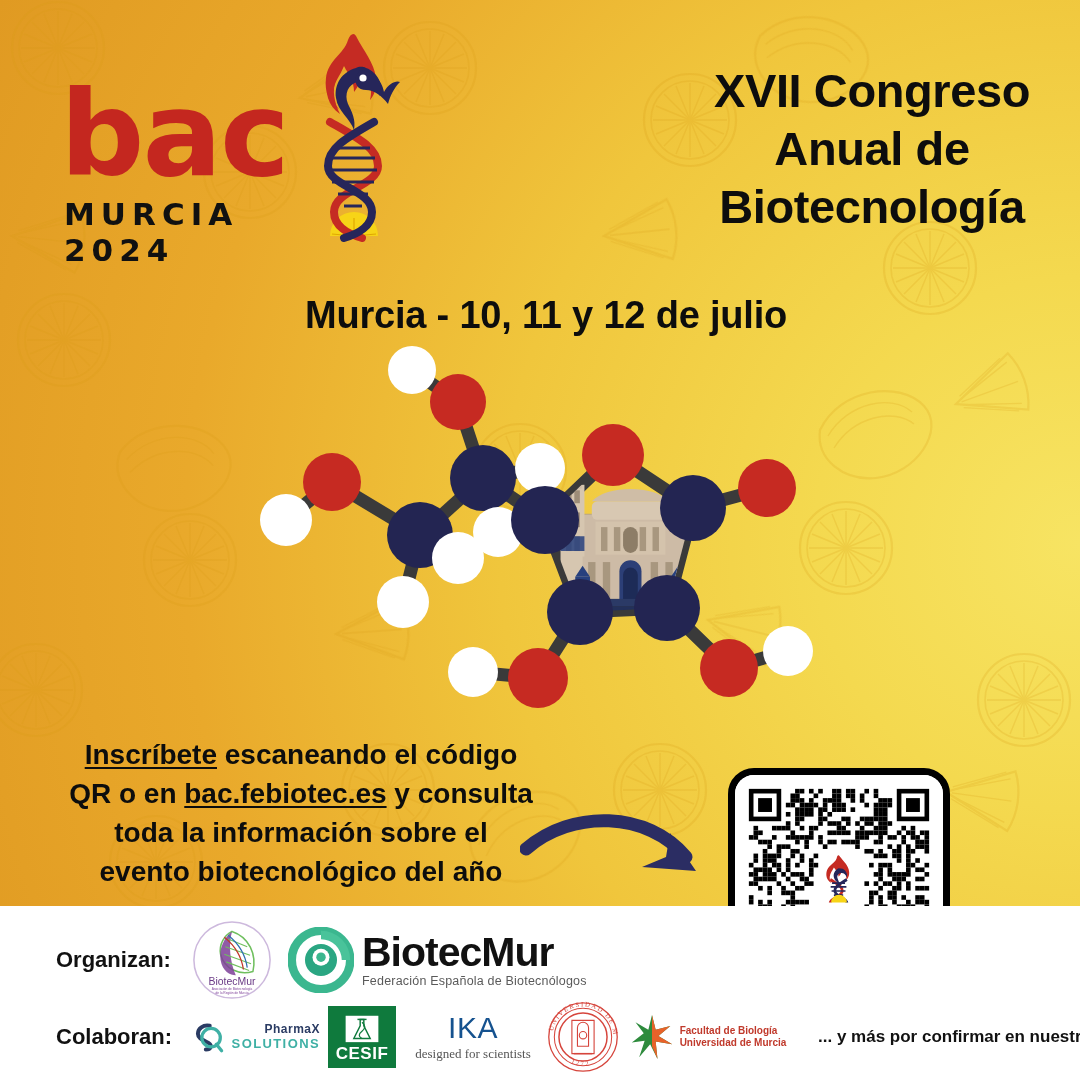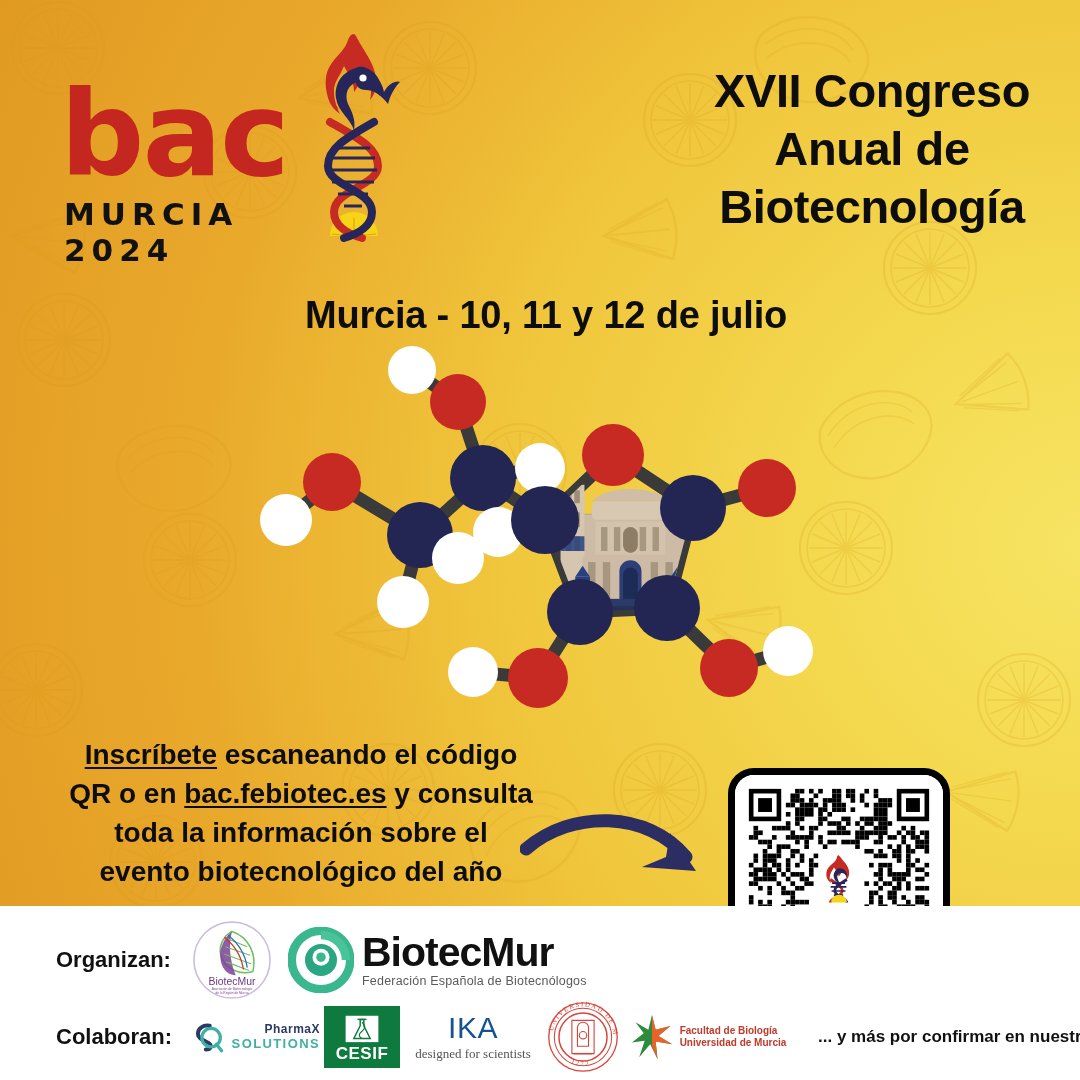--- a/index.html
+++ b/index.html
@@ -154,21 +154,21 @@
     font-family:"Liberation Sans", sans-serif;
     font-weight:normal;font-size:30px;color:#15528f;line-height:30px;letter-spacing:.5px;
   }
   .ika-sub{
     font-family:Liberation Serif, serif;
     font-size:13px;color:#555;margin-top:3px;
   }
   .biol-l1{font-family:"Liberation Sans",sans-serif;font-weight:bold;font-size:10px;color:#c0392b;line-height:12px;}
   .biol-l2{font-family:"Liberation Sans",sans-serif;font-weight:bold;font-size:10px;color:#c0392b;line-height:12px;}
   .cesif-box{
-    width:76px;height:62px;background:#0f7a3d;display:flex;flex-direction:column;
+    width:68px;height:62px;background:#0f7a3d;display:flex;flex-direction:column;
     align-items:center;justify-content:flex-end;box-sizing:border-box;padding-bottom:4px;
   }
   .cesif-word{font-family:"Liberation Sans",sans-serif;font-weight:bold;font-size:17px;color:#ffffff;letter-spacing:.5px;}
 </style>
 </head>
 <body>
 
 <div id="poster">
 
   <div class="bg-gradient"></div>

